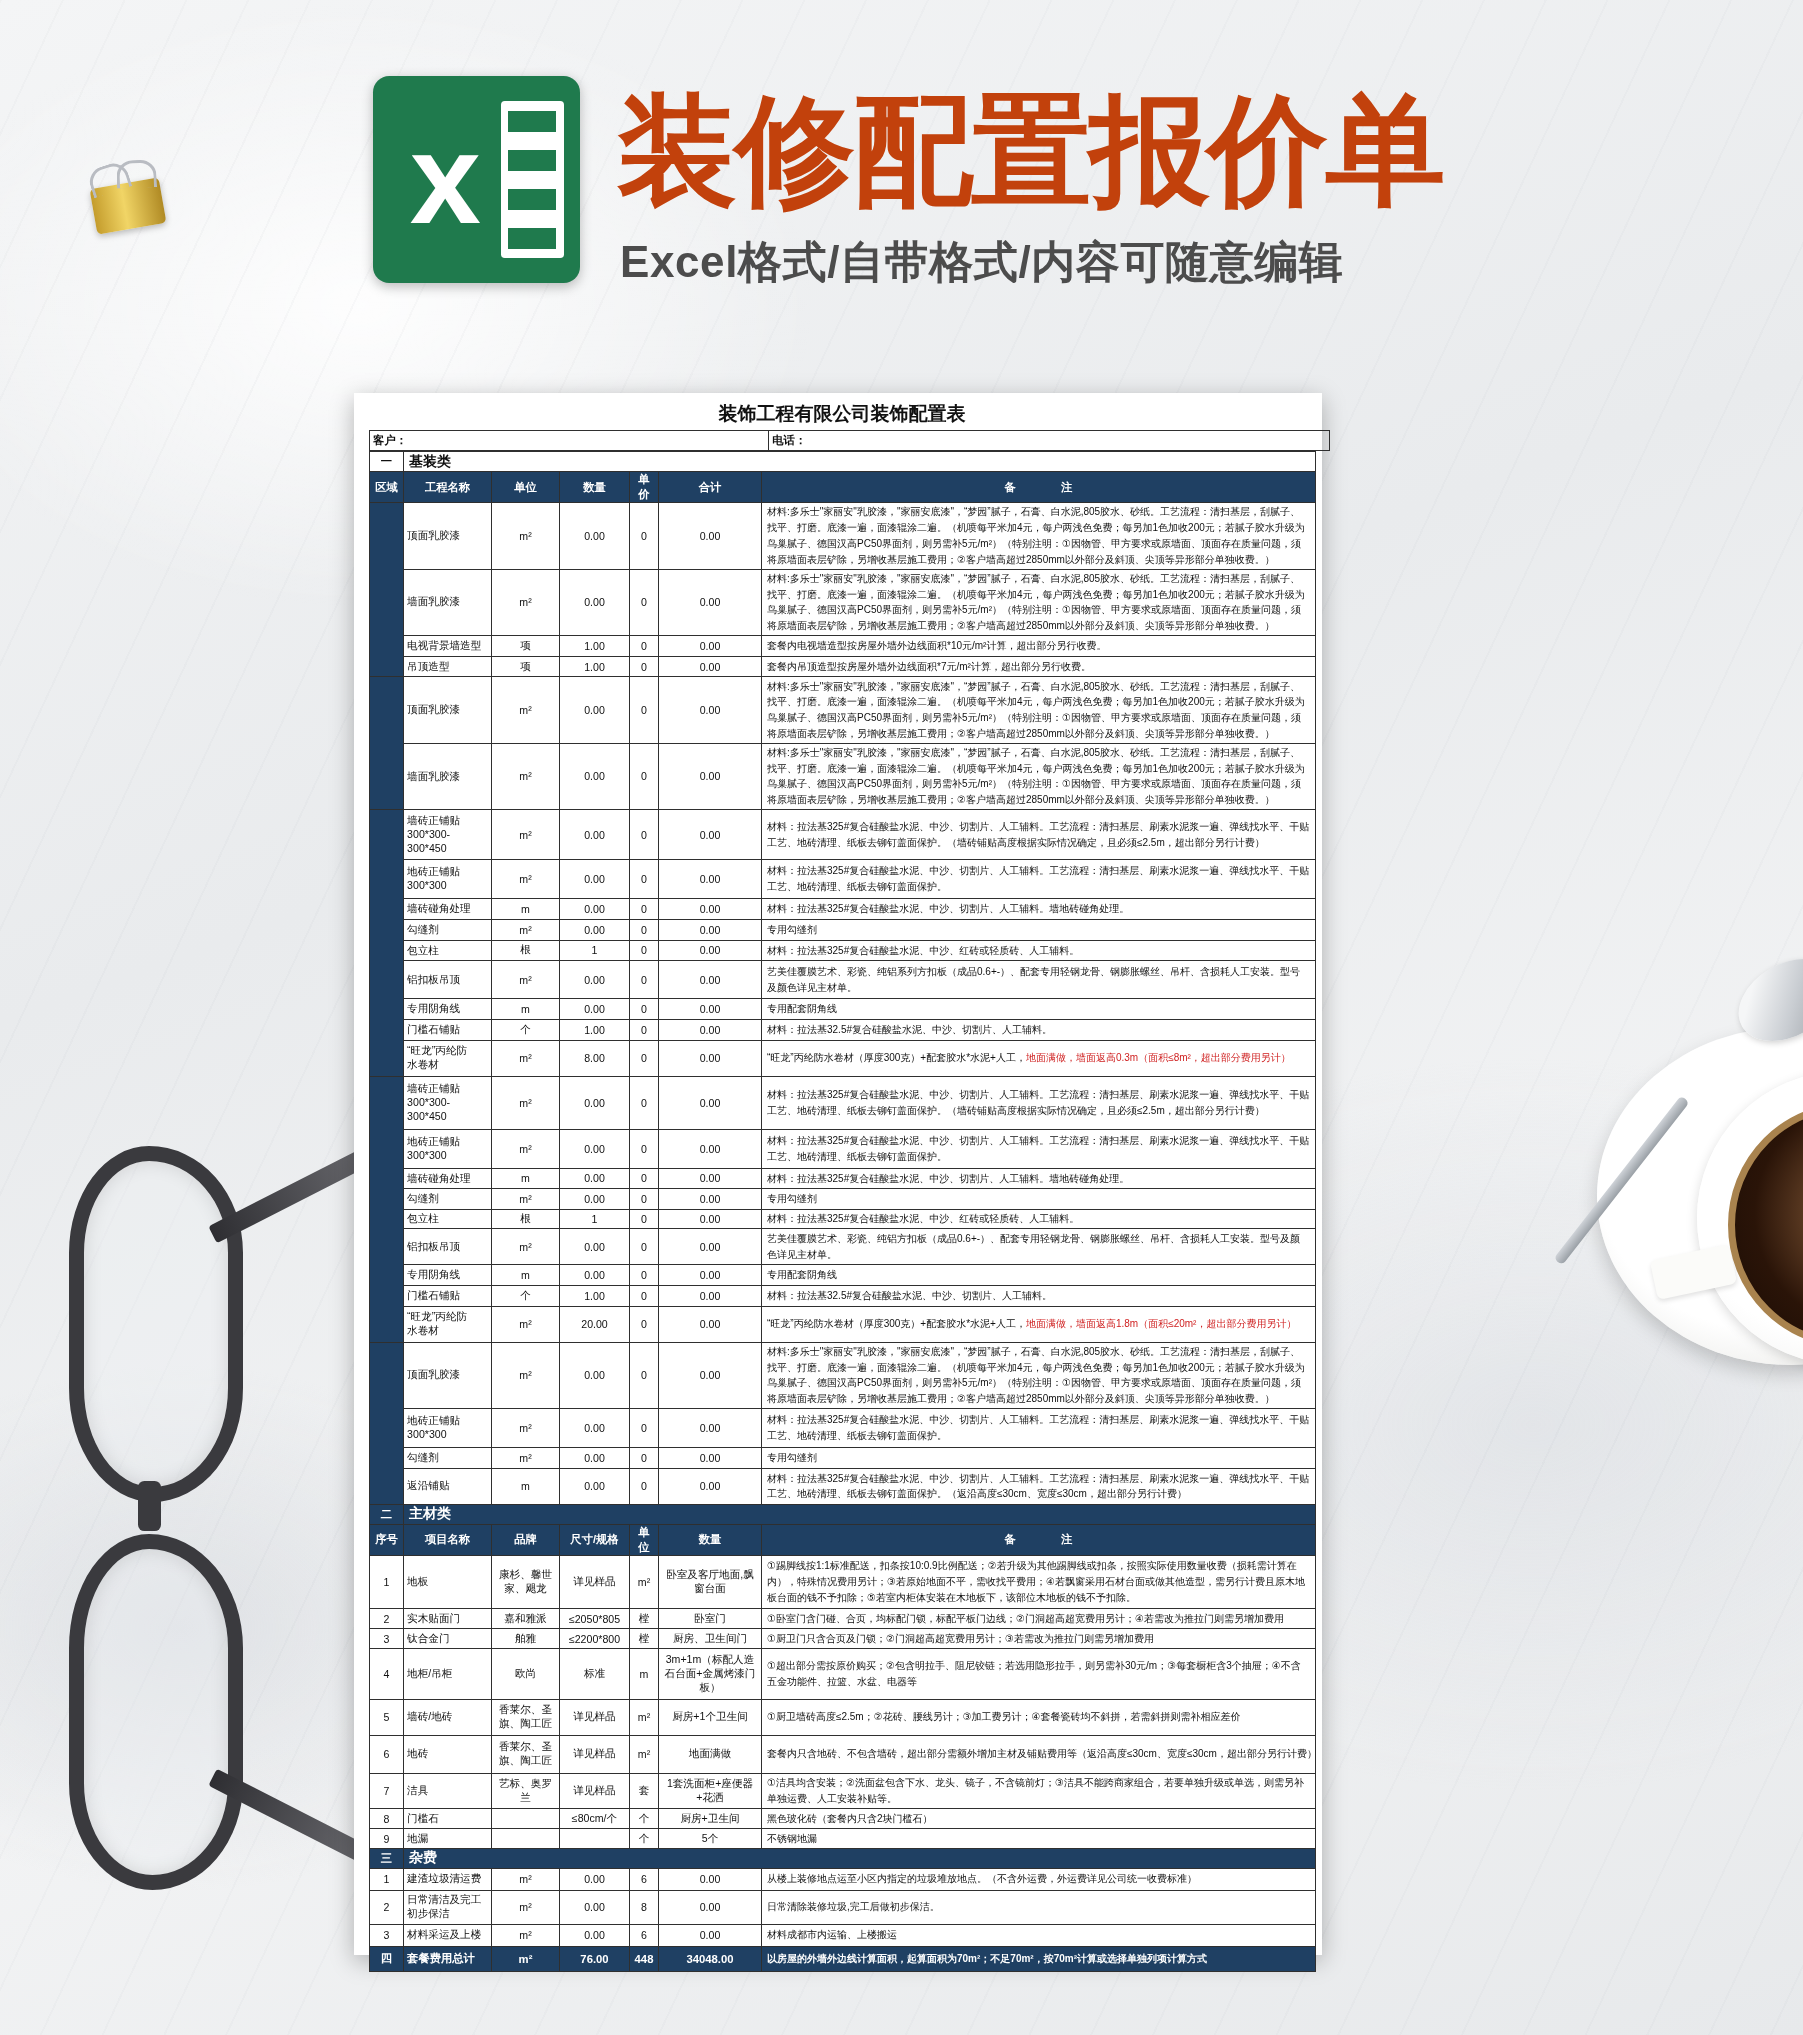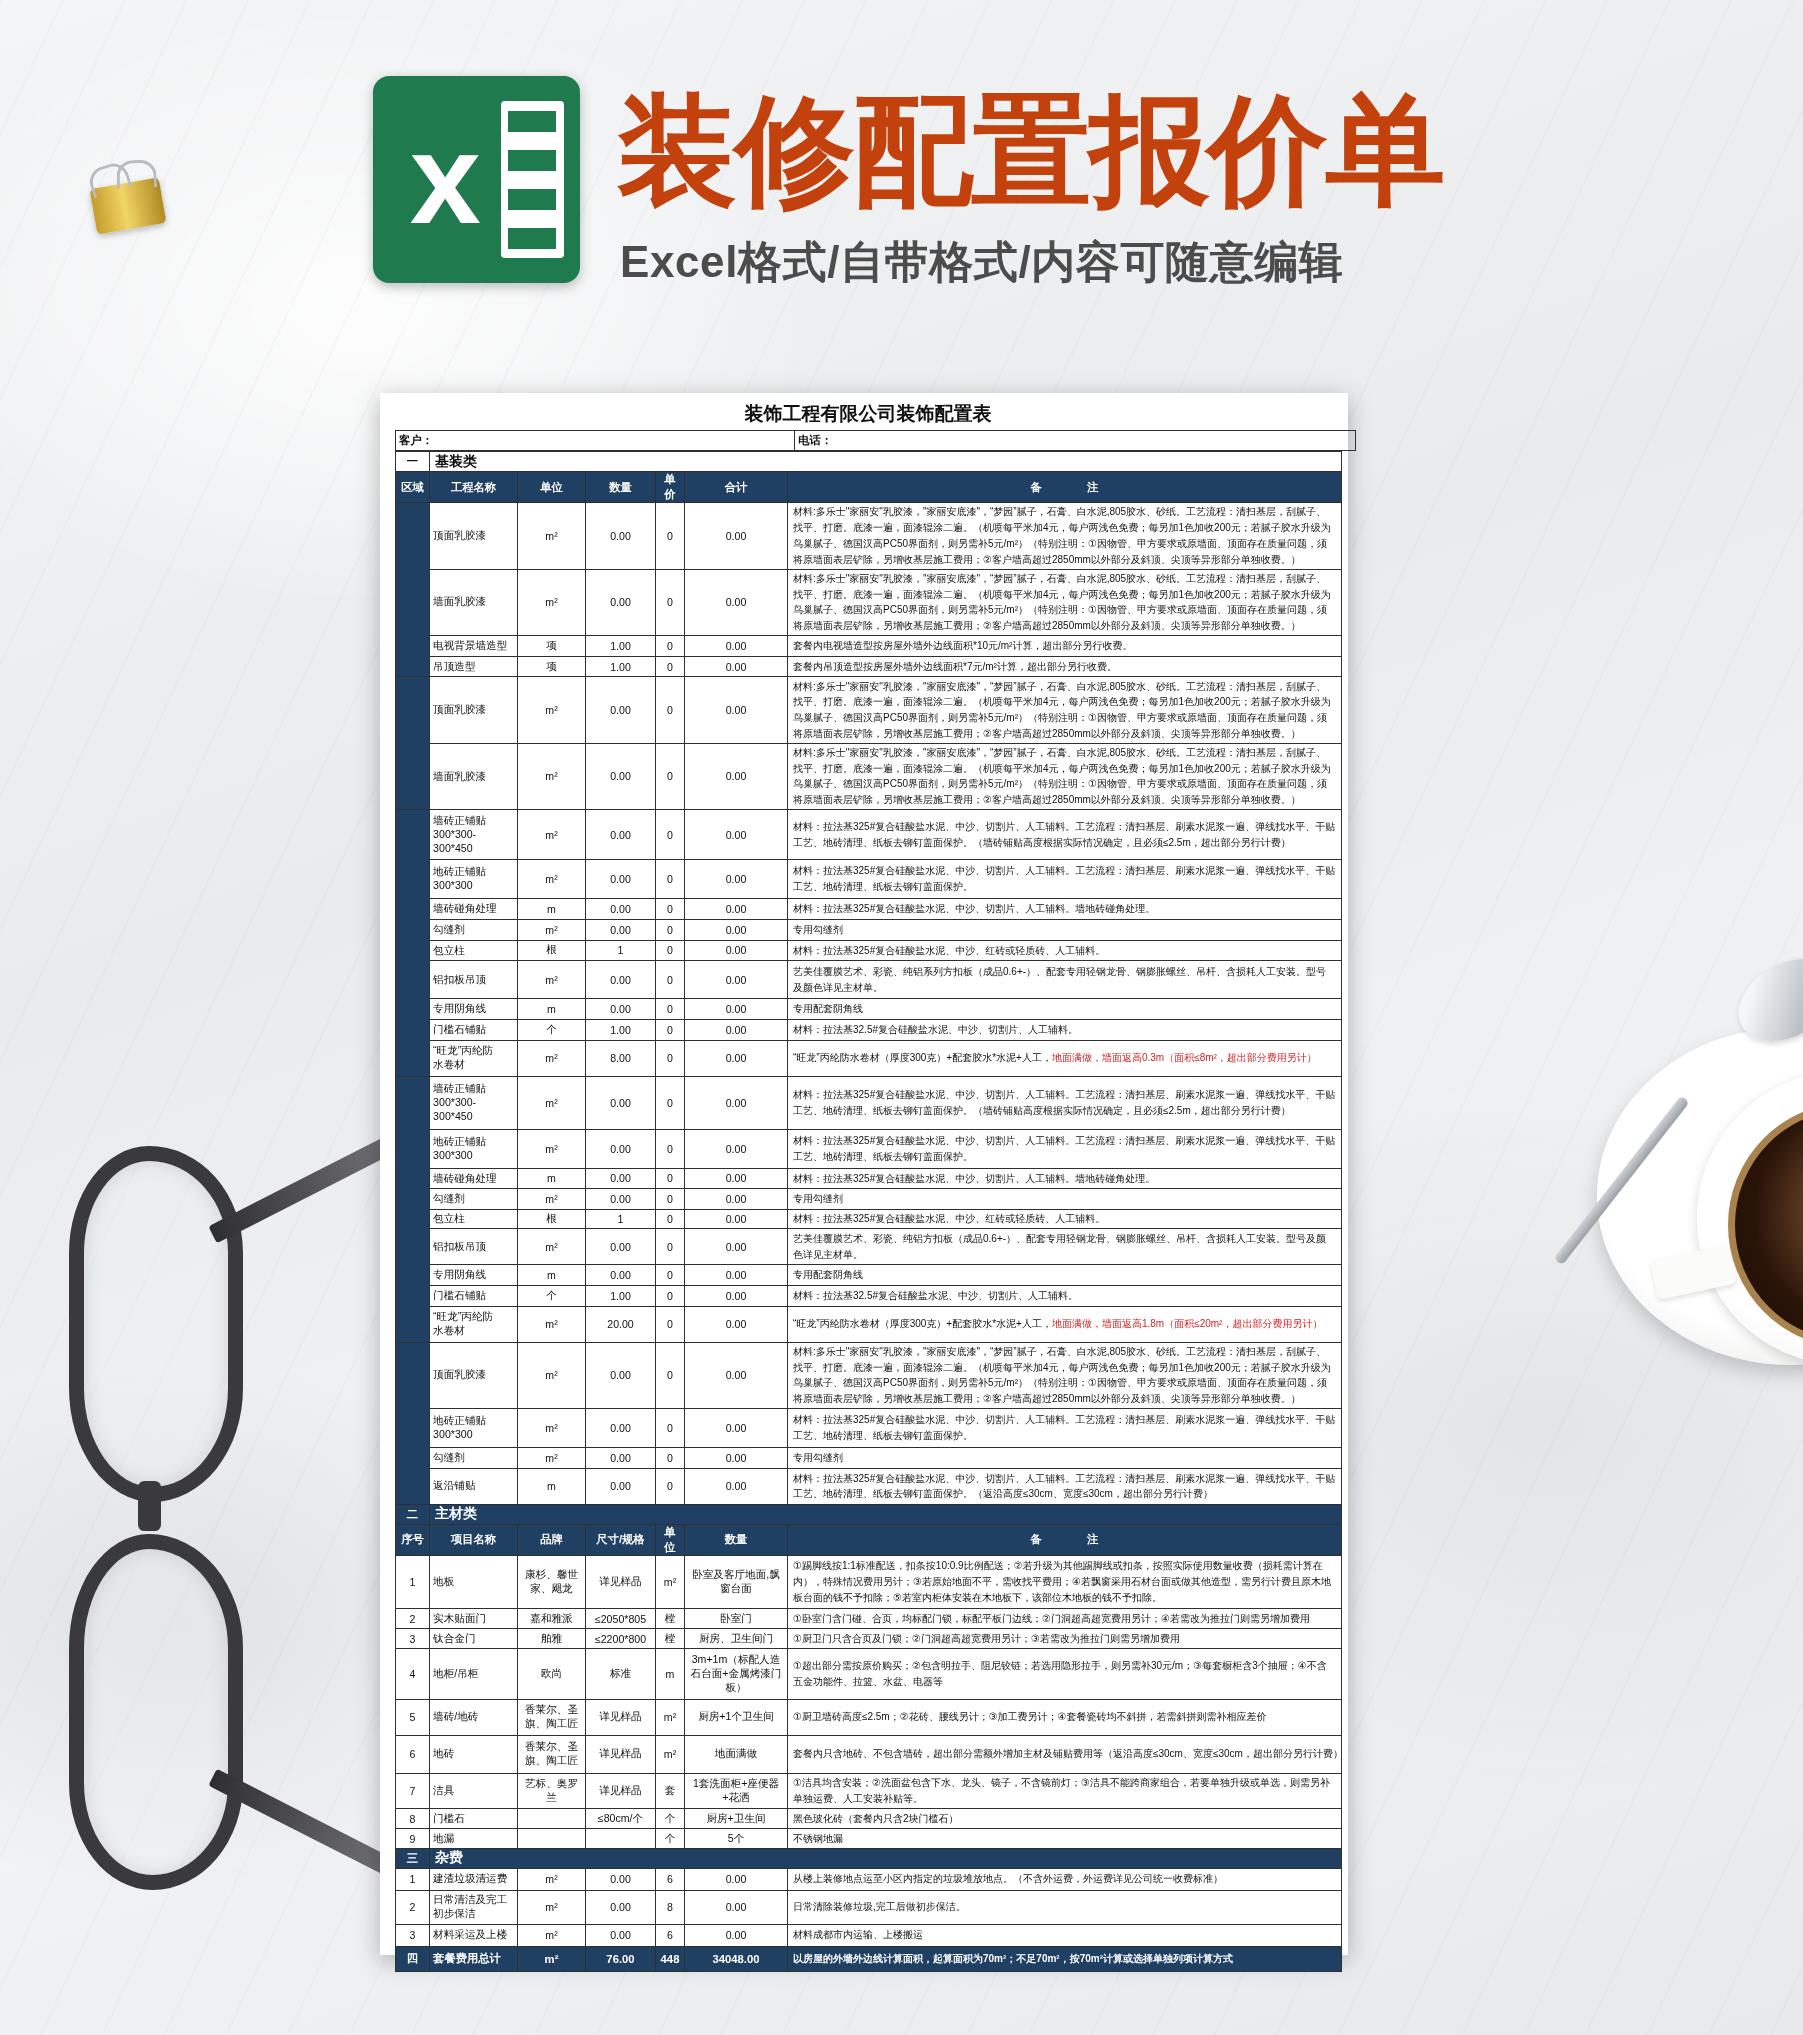--- a/index.html
+++ b/index.html
@@ -58,21 +58,21 @@
   .cup-handle{position:absolute;left:75px;top:250px;width:81px;height:40px;background:#fbfbf9;border-radius:6.3px;
     transform:rotate(-12deg);box-shadow:0 2.5px 5px rgba(0,0,0,0.12);}
   .spoon-bowl{position:absolute;left:157px;top:-38px;width:106px;height:72px;border-radius:50%;
     background:linear-gradient(135deg,#f5f6f7 20%,#c9cdd2 55%,#8d9298 100%);transform:rotate(-30deg);
     box-shadow:0 2.5px 6.3px rgba(0,0,0,0.18);}
   .spoon-handle{position:absolute;left:38px;top:75px;width:11.3px;height:207px;
     background:linear-gradient(90deg,#cfd3d8,#9aa0a6);transform:rotate(38deg);border-radius:5px;}
 
   
   .sheet{left:354px;top:393px;width:968px;height:1562px;background:#fff;
-    box-shadow:0 6.3px 22.5px rgba(0,0,0,0.28);padding:0;margin-left:26px;}
+    box-shadow:0 6.3px 22.5px rgba(0,0,0,0.28);padding:0;}
   .sheet-inner{position:absolute;left:15px;top:3.8px;width:946px;}
   .sheet-title{height:33px;line-height:33px;text-align:center;font-size:19px;font-weight:700;color:#111;}
   table{border-collapse:collapse;table-layout:fixed;width:946px;}
   td,th{border:0.6px solid #2f2f2f;padding:0 3.1px;overflow:hidden;font-size:10.6px;color:#101010;vertical-align:middle;}
   table.outer{border:1.9px solid #16304f;}
   .info td{height:19.4px;font-weight:700;font-size:11.3px;}
   .c1{width:34px}.c2{width:88px}.c3{width:68px}.c4{width:70px}.c5{width:29px}.c6{width:103px}.c7{width:554px}
   th{background:#1f4063;color:#fff;font-weight:700;font-size:11.3px;height:24px;text-align:center;}
   td.region{background:#1f4063;color:#fff;font-weight:400;text-align:center;font-size:11.3px;padding-left:39px;}
   td.secno{text-align:center;font-weight:700;font-size:11.3px;}

